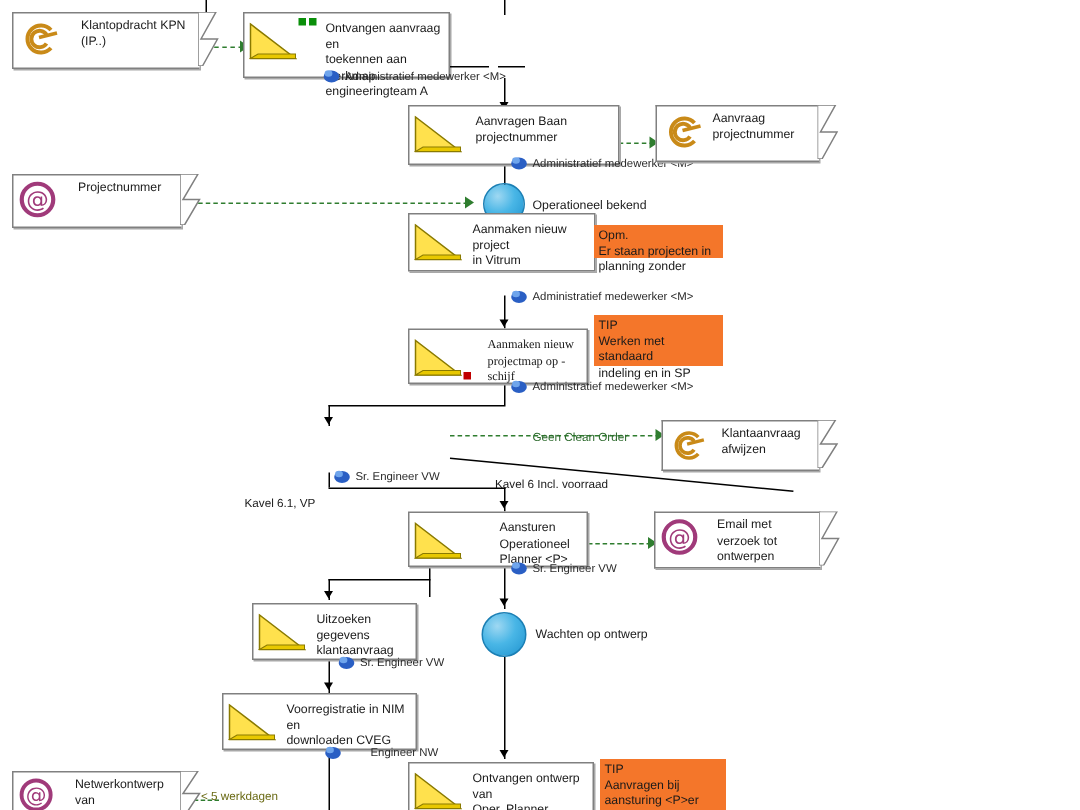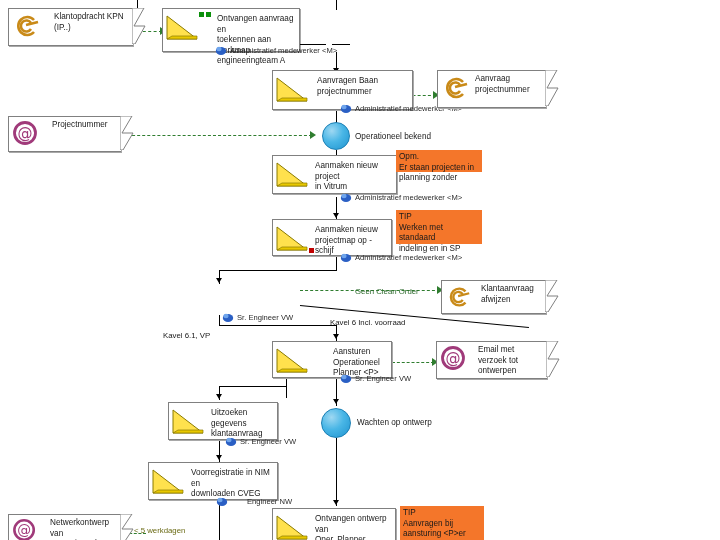--- a/index.html
+++ b/index.html
@@ -238,21 +238,21 @@
       <div class="txt" style="position:absolute;left:38px;top:1px;">Projectnummer</div>
     </div>
     <svg class="notch" viewBox="0 0 14 34" preserveAspectRatio="none">
       <path d="M0 0 L12 0 L2 17 L13 17 L3 34 L0 34 Z" fill="#ffffff" stroke="#808080" stroke-width="1"></path>
     </svg>
   </div>
 
   <div class="node circle" style="left:322px;top:122px;width:28px;height:28px;"></div>
   <div class="clabel" style="left:355px;top:132px;">Operationeel bekend</div>
 
-  <div class="node task" style="left:272px;top:155px;width:125px;height:39px;">
+  <div class="node task" style="left:272px;top:142px;width:125px;height:39px;">
     <div class="ico">
       <svg class="folder" viewBox="0 0 32 25">
         <path d="M1 24 L1 1 L31 24 Z" fill="#ffe14d" stroke="#8a7a00" stroke-width="1"></path>
         <path d="M1 24 L31 24 L31 21 L6 21 Z" fill="#e8c800" stroke="#8a7a00" stroke-width="0.7"></path>
       </svg>
     </div>
     <div class="txt" style="margin-left:2px;">Aanmaken nieuw project
 in Vitrum</div>
   </div>
   <div class="role" style="left:340px;top:192px;">
@@ -268,21 +268,21 @@
 planning zonder</div>
 
   <div class="node task" style="left:272px;top:219px;width:120px;height:37px;">
     <div class="ico">
       <svg class="folder" viewBox="0 0 32 25">
         <path d="M1 24 L1 1 L31 24 Z" fill="#ffe14d" stroke="#8a7a00" stroke-width="1"></path>
         <path d="M1 24 L31 24 L31 21 L6 21 Z" fill="#e8c800" stroke="#8a7a00" stroke-width="0.7"></path>
       </svg>
     </div>
     <div class="sq sq-red" style="left:36px;bottom:2px;"></div>
-    <div class="txt" style="margin-left:2px;">Aanmaken nieuw
+    <div class="txt" style="margin-left:12px;font-family:Liberation Serif, serif;">Aanmaken nieuw
 projectmap op  -schijf</div>
   </div>
   <div class="role" style="left:340px;top:252px;">
     <svg width="13" height="11" viewBox="0 0 13 11">
       <ellipse cx="6" cy="6" rx="5.2" ry="4" fill="#2a5fc4"></ellipse>
       <ellipse cx="4" cy="4" rx="2.6" ry="2.2" fill="#6fa5ec"></ellipse>
     </svg>
     <span class="rtxt">Administratief medewerker &lt;M&gt;</span>
   </div>
 

